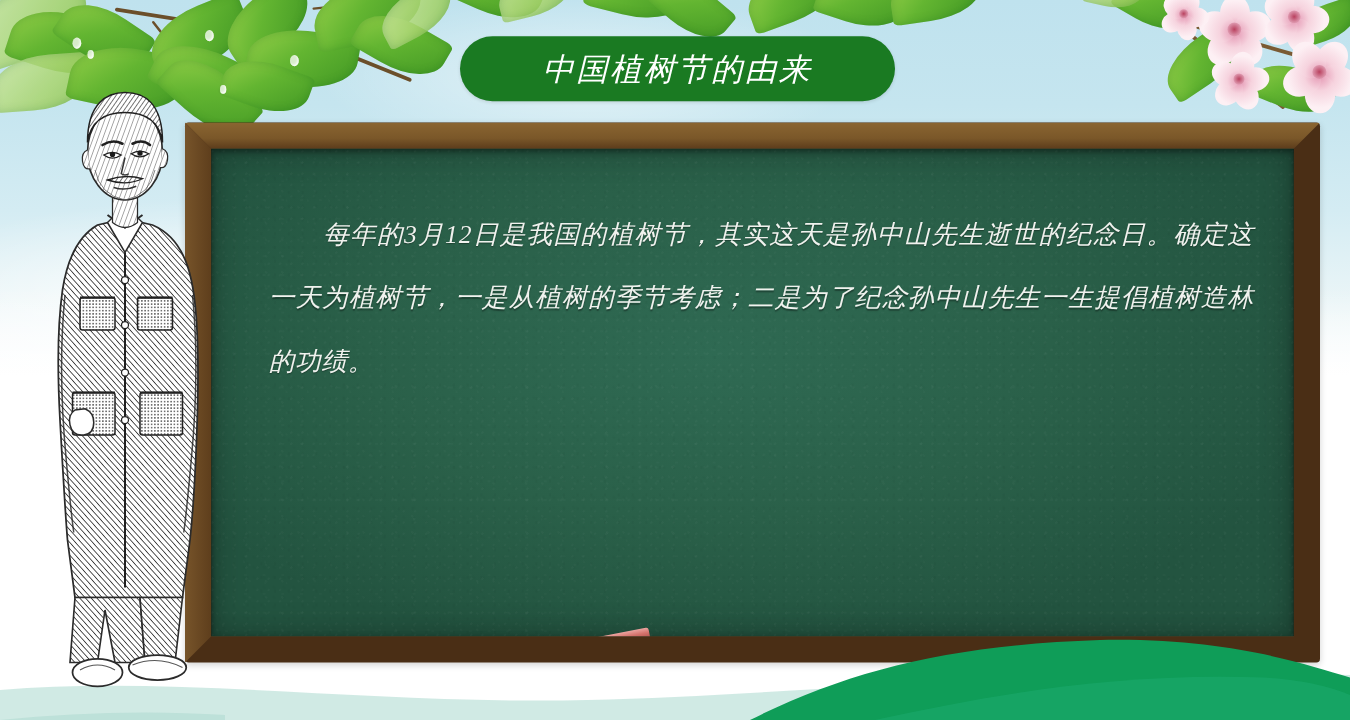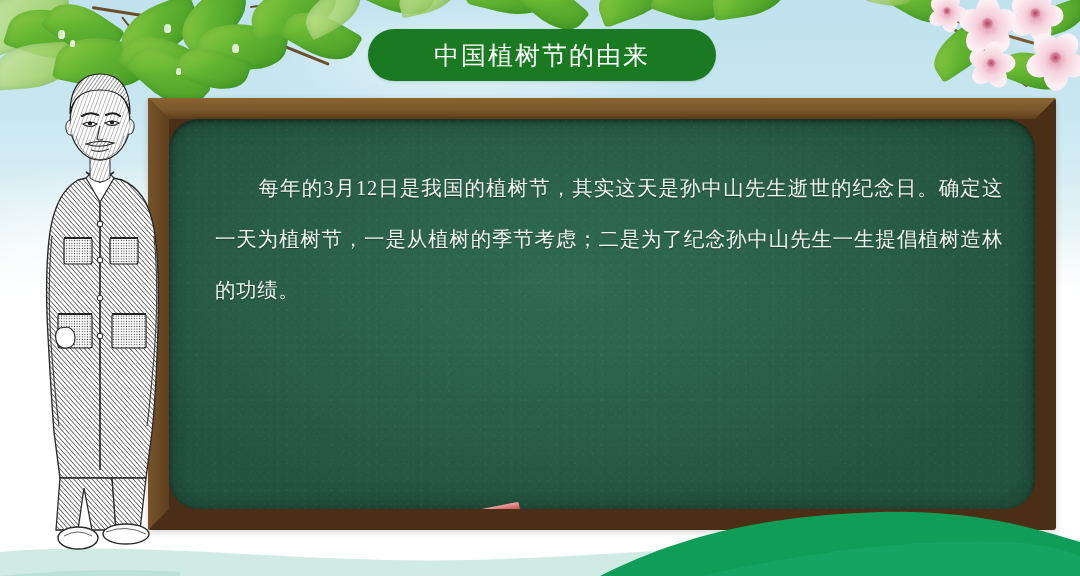--- a/index.html
+++ b/index.html
@@ -4,20 +4,21 @@
 <style>
   html,body{margin:0;padding:0;background:#fff;}
   body{
     font-family:"Liberation Serif","DejaVu Serif",serif;
   }
   .slide{
     position:relative;
     width:1080px;height:576px;
     overflow:hidden;
     background:#ffffff;
+    font-style:italic;
   }
 
   
   .sky{
     position:absolute;left:0;top:0;width:1080px;height:300px;
     background:
       radial-gradient(ellipse 420px 130px at 180px 250px, rgba(255,255,255,.92) 0%, rgba(255,255,255,0) 70%),
       radial-gradient(ellipse 380px 110px at 760px 255px, rgba(255,255,255,.85) 0%, rgba(255,255,255,0) 70%),
       radial-gradient(ellipse 300px 90px at 470px 60px, rgba(255,255,255,.55) 0%, rgba(255,255,255,0) 72%),
       linear-gradient(180deg,#bfe2ee 0%,#c5e5ef 28%,#d4ecf3 56%,#eaf5f7 80%,#ffffff 100%);
@@ -91,21 +92,20 @@
     background:linear-gradient(90deg,#77542a 0%,#5e3e1c 100%);
     clip-path:polygon(0 0,100% 21px,100% calc(100% - 21px),0 100%);
   }
   .board-inner{
     position:absolute;left:21px;top:21px;width:866px;height:390px;
     background:
       radial-gradient(ellipse 500px 240px at 46% 42%, #2f6a53 0%, #2a6049 55%, #235440 100%);
     box-shadow:inset 0 0 26px rgba(0,0,0,.32), inset 0 2px 5px rgba(0,0,0,.45);
     overflow:hidden;
     z-index:2;
-    border-radius:30px;
   }
   .board-noise{
     position:absolute;inset:0;
     opacity:.28;
     background-image:
       radial-gradient(circle at 12% 22%, rgba(255,255,255,.10) 0 1px, transparent 1px),
       radial-gradient(circle at 37% 61%, rgba(255,255,255,.09) 0 1px, transparent 1px),
       radial-gradient(circle at 64% 18%, rgba(0,0,0,.10) 0 1px, transparent 1px),
       radial-gradient(circle at 82% 73%, rgba(255,255,255,.08) 0 1px, transparent 1px),
       radial-gradient(circle at 27% 87%, rgba(0,0,0,.09) 0 1px, transparent 1px),

